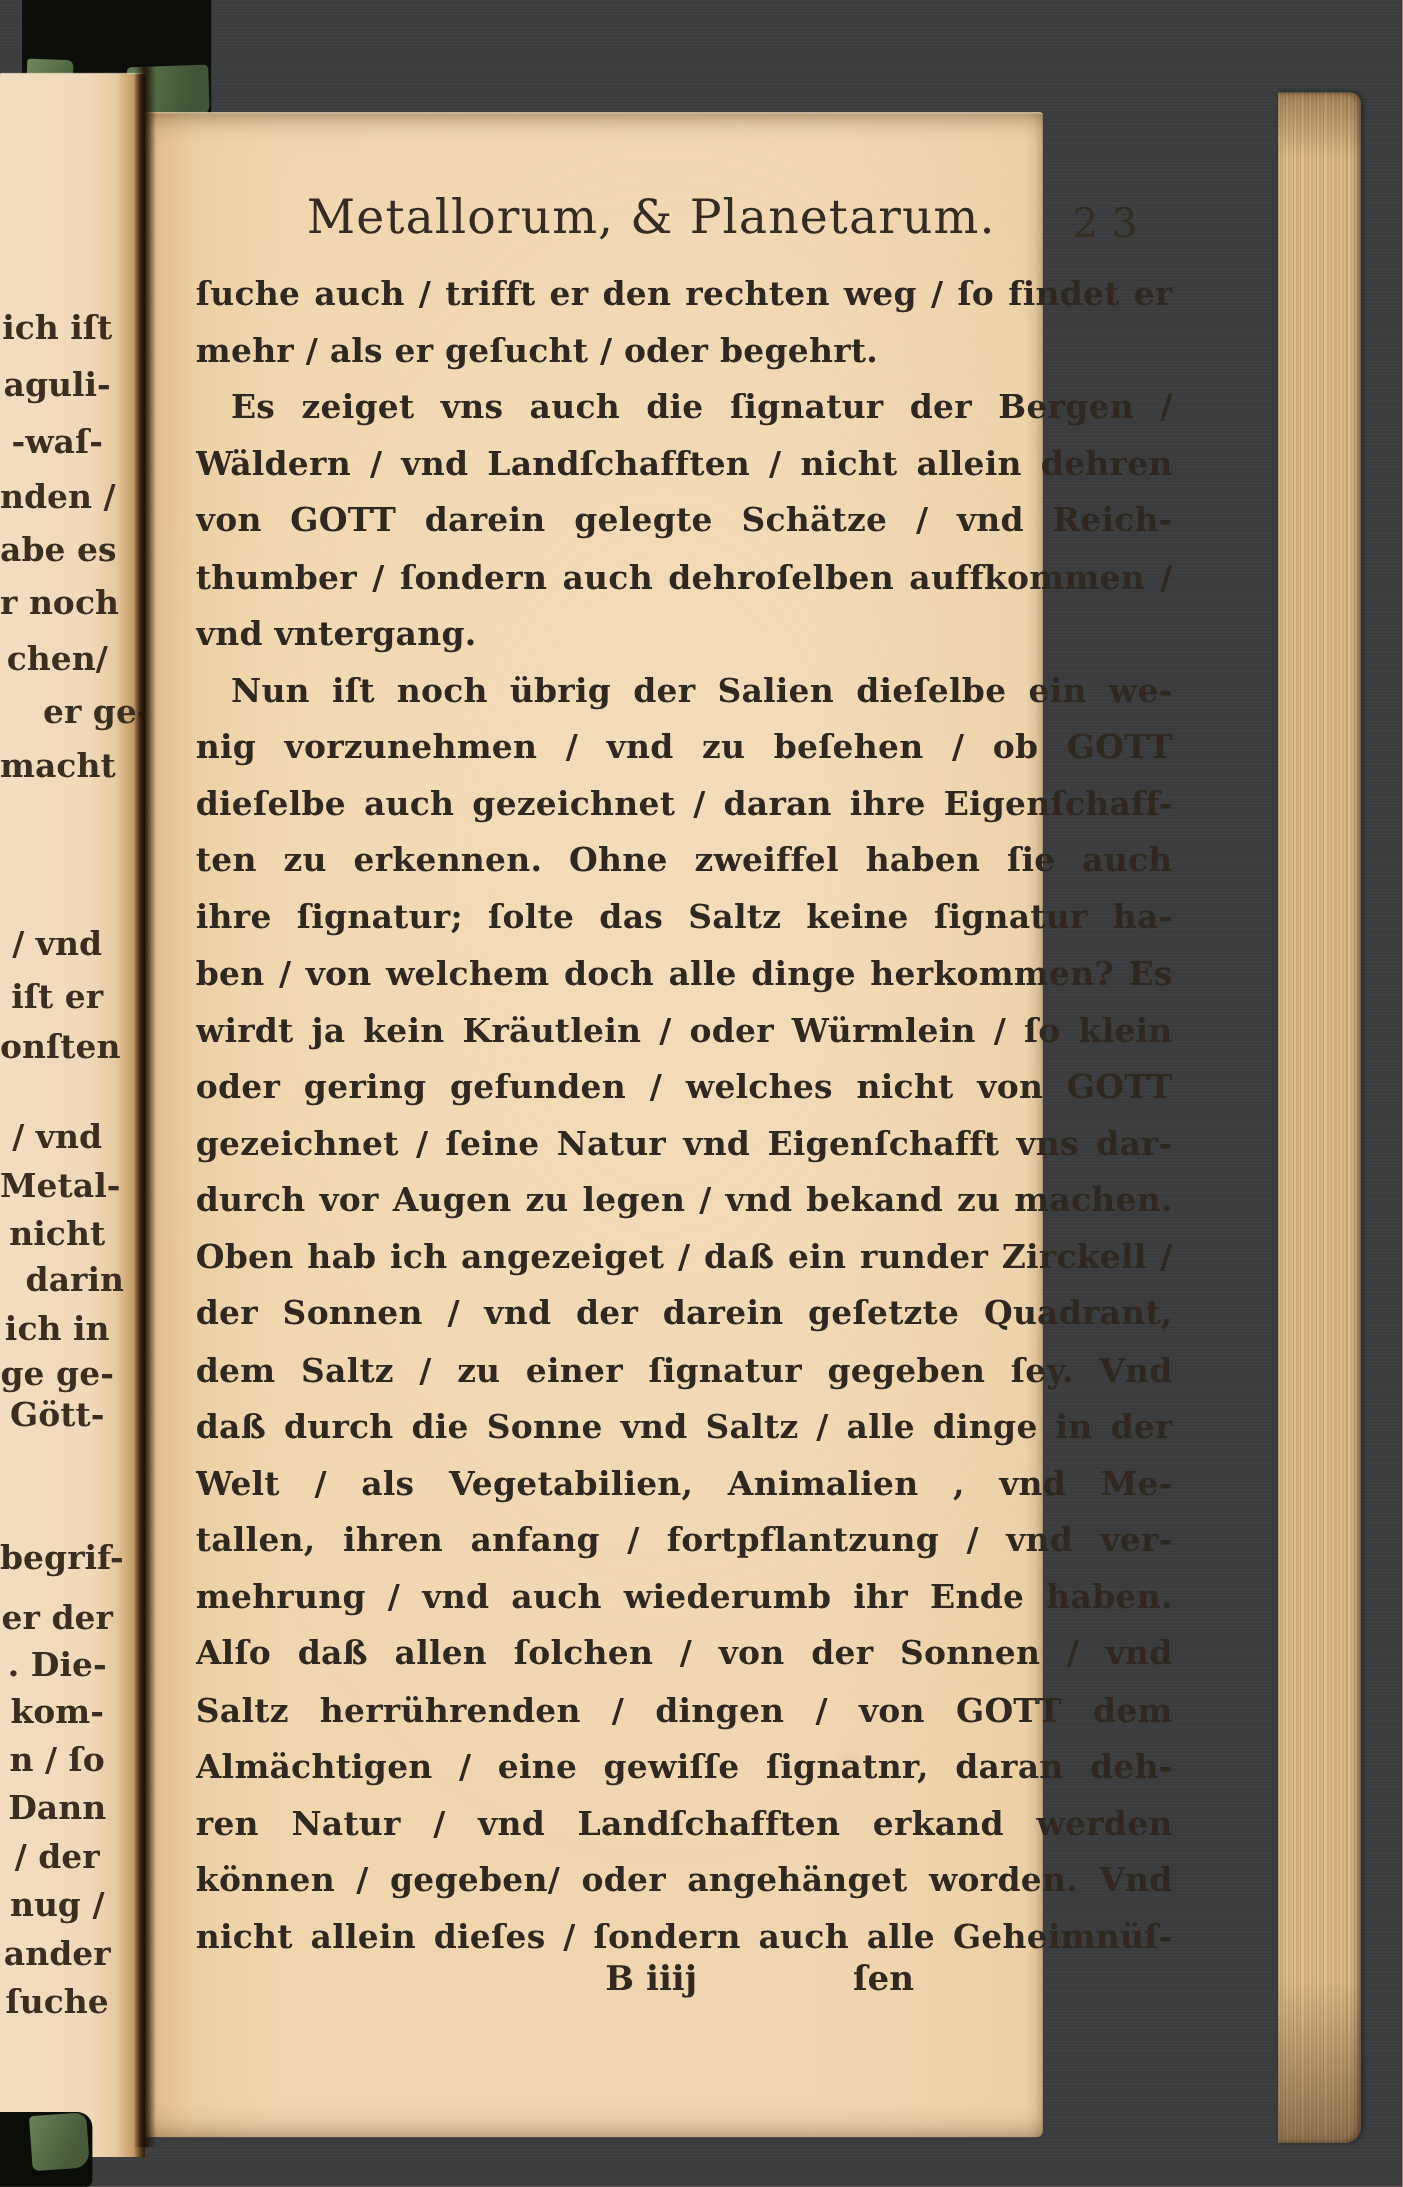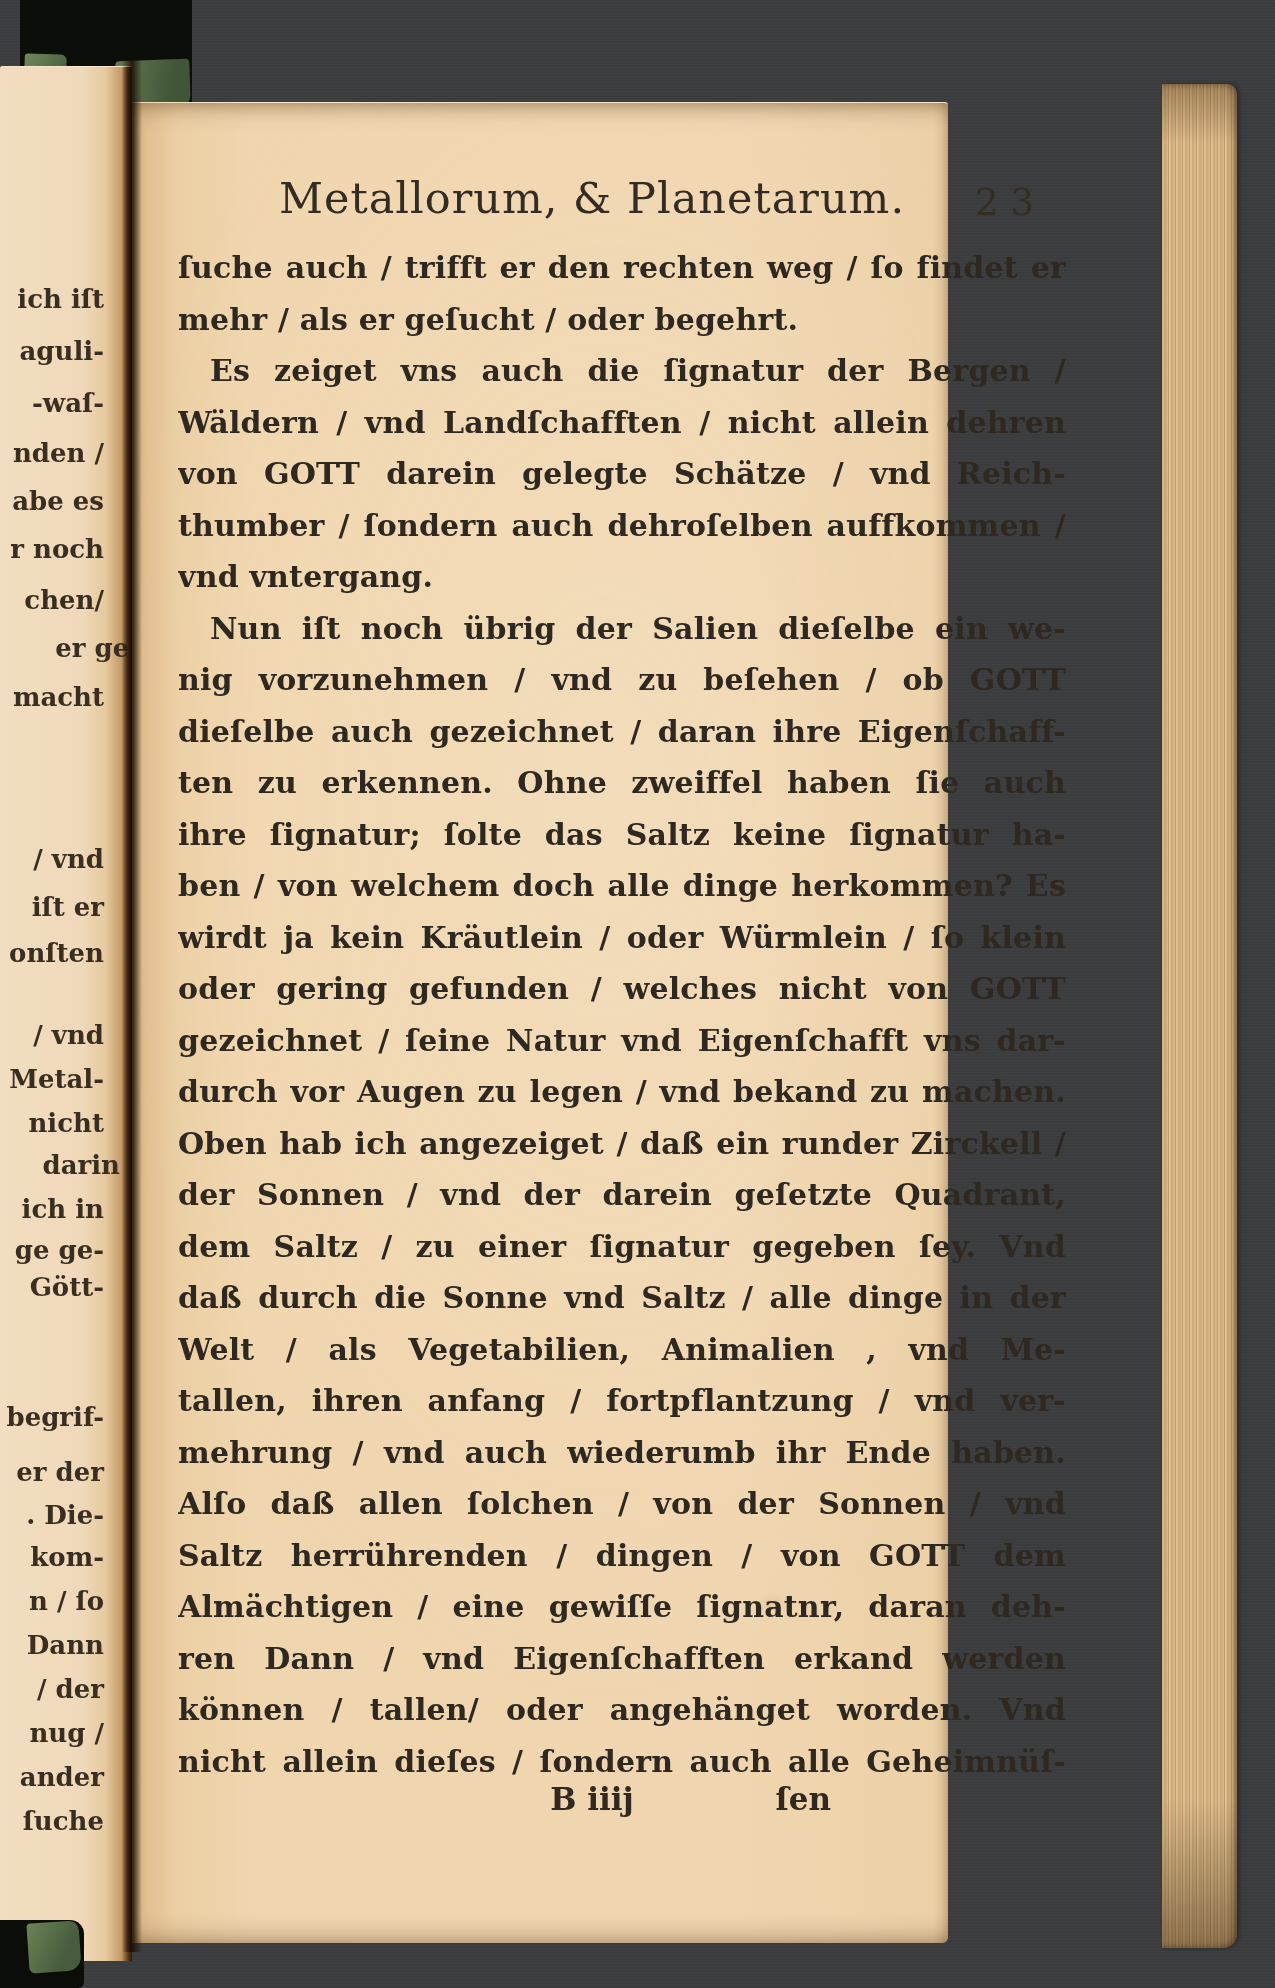--- a/index.html
+++ b/index.html
@@ -19,21 +19,21 @@
     background:linear-gradient(115deg,#70875c,#4c6340 70%);
     border-radius:3px 6px 10px 5px;transform:rotate(2deg);}
   .cloth-2{left:116px;top:60px;width:74px;height:48px;
     background:linear-gradient(100deg,#647c51,#415538 75%);
     border-radius:4px 4px 12px 8px;transform:rotate(-2deg);}
 
   
   .left-strip{position:absolute;left:0;top:66px;width:132px;height:1894px;
     background:linear-gradient(to right,#f3ddc0 0%,#f0d9ba 62%,#e6c99f 80%,#c49a66 92%,#5b3a1c 97%,#2a180a 100%);
     border-top:1px solid #f7e6cd;border-radius:2px 0 0 26px;}
-  .frag{position:absolute;left:0;width:104px;text-align:right;font-size:26px;font-weight:bold;
+  .frag{position:absolute;left:0;width:104px;text-align:center;font-size:30px;font-weight:bold;
     color:#3a2e21;line-height:40px;white-space:nowrap;}
 
   
   .page{position:absolute;left:132px;top:102px;width:816px;height:1840px;
     background:
       radial-gradient(26px 20px at 918px 212px, rgba(170,120,60,.25), rgba(170,120,60,0) 70%),
       radial-gradient(40px 30px at 1000px 1120px, rgba(160,110,55,.18), rgba(160,110,55,0) 70%),
       radial-gradient(22px 16px at 640px 1500px, rgba(150,100,50,.12), rgba(150,100,50,0) 70%),
       radial-gradient(90% 70% at 58% 38%, rgba(255,248,235,.18), rgba(255,255,255,0) 70%),
       linear-gradient(to right,#dcb887 0px,#eccfa4 45px,#f0d6ae 120px,#f0d6b0 75%,#ecd0a6 100%),
@@ -146,22 +146,22 @@
         <div class="line">Oben hab ich angezeiget / daß ein runder Zirckell /</div>
         <div class="line">der Sonnen / vnd der darein geſetzte Quadrant,</div>
         <div class="line">dem Saltz / zu einer ſignatur gegeben ſey.  Vnd</div>
         <div class="line">daß durch die Sonne vnd Saltz / alle dinge in der</div>
         <div class="line">Welt / als Vegetabilien, Animalien , vnd Me-</div>
         <div class="line">tallen, ihren anfang / fortpflantzung / vnd ver-</div>
         <div class="line">mehrung / vnd auch wiederumb ihr Ende haben.</div>
         <div class="line">Alſo daß allen ſolchen / von der Sonnen / vnd</div>
         <div class="line">Saltz herrührenden / dingen / von GOTT dem</div>
         <div class="line">Almächtigen / eine gewiſſe ſignatnr, daran deh-</div>
-        <div class="line">ren Dann / vnd Eigenſchafften erkand werden</div>
-        <div class="line">können / tallen/ oder angehänget worden.  Vnd</div>
+        <div class="line">ren Natur / vnd Landſchafften erkand werden</div>
+        <div class="line">können / gegeben/ oder angehänget worden.  Vnd</div>
         <div class="line">nicht allein dieſes / ſondern auch alle Geheimnüſ-</div>
       </div>
 
     <div class="signature">B iiij</div>
     <div class="catchword">ſen</div>
   </div>
 
   <div class="gutter"></div>
 
   <div class="fore-edge"></div>

